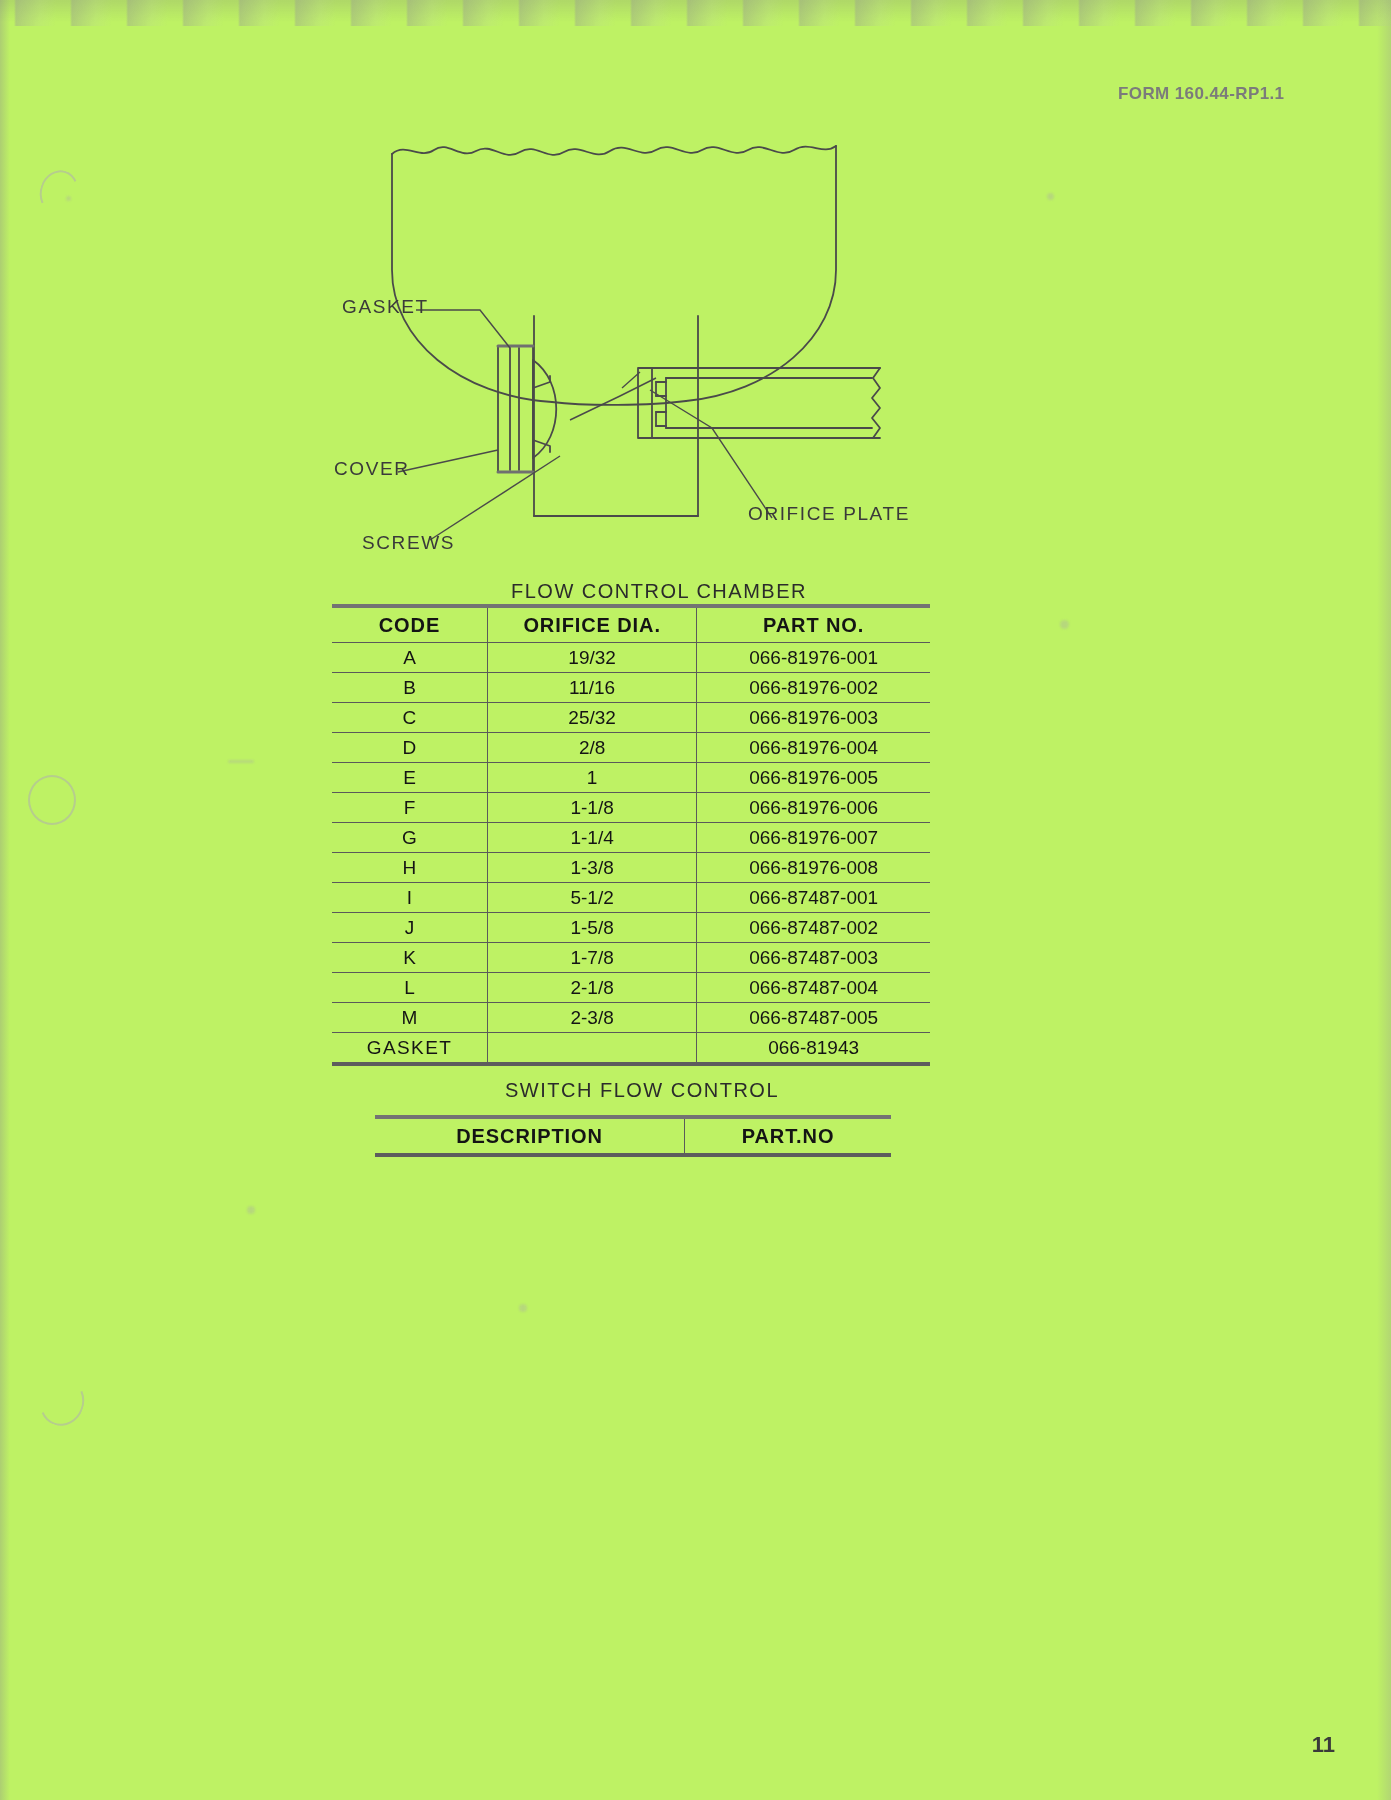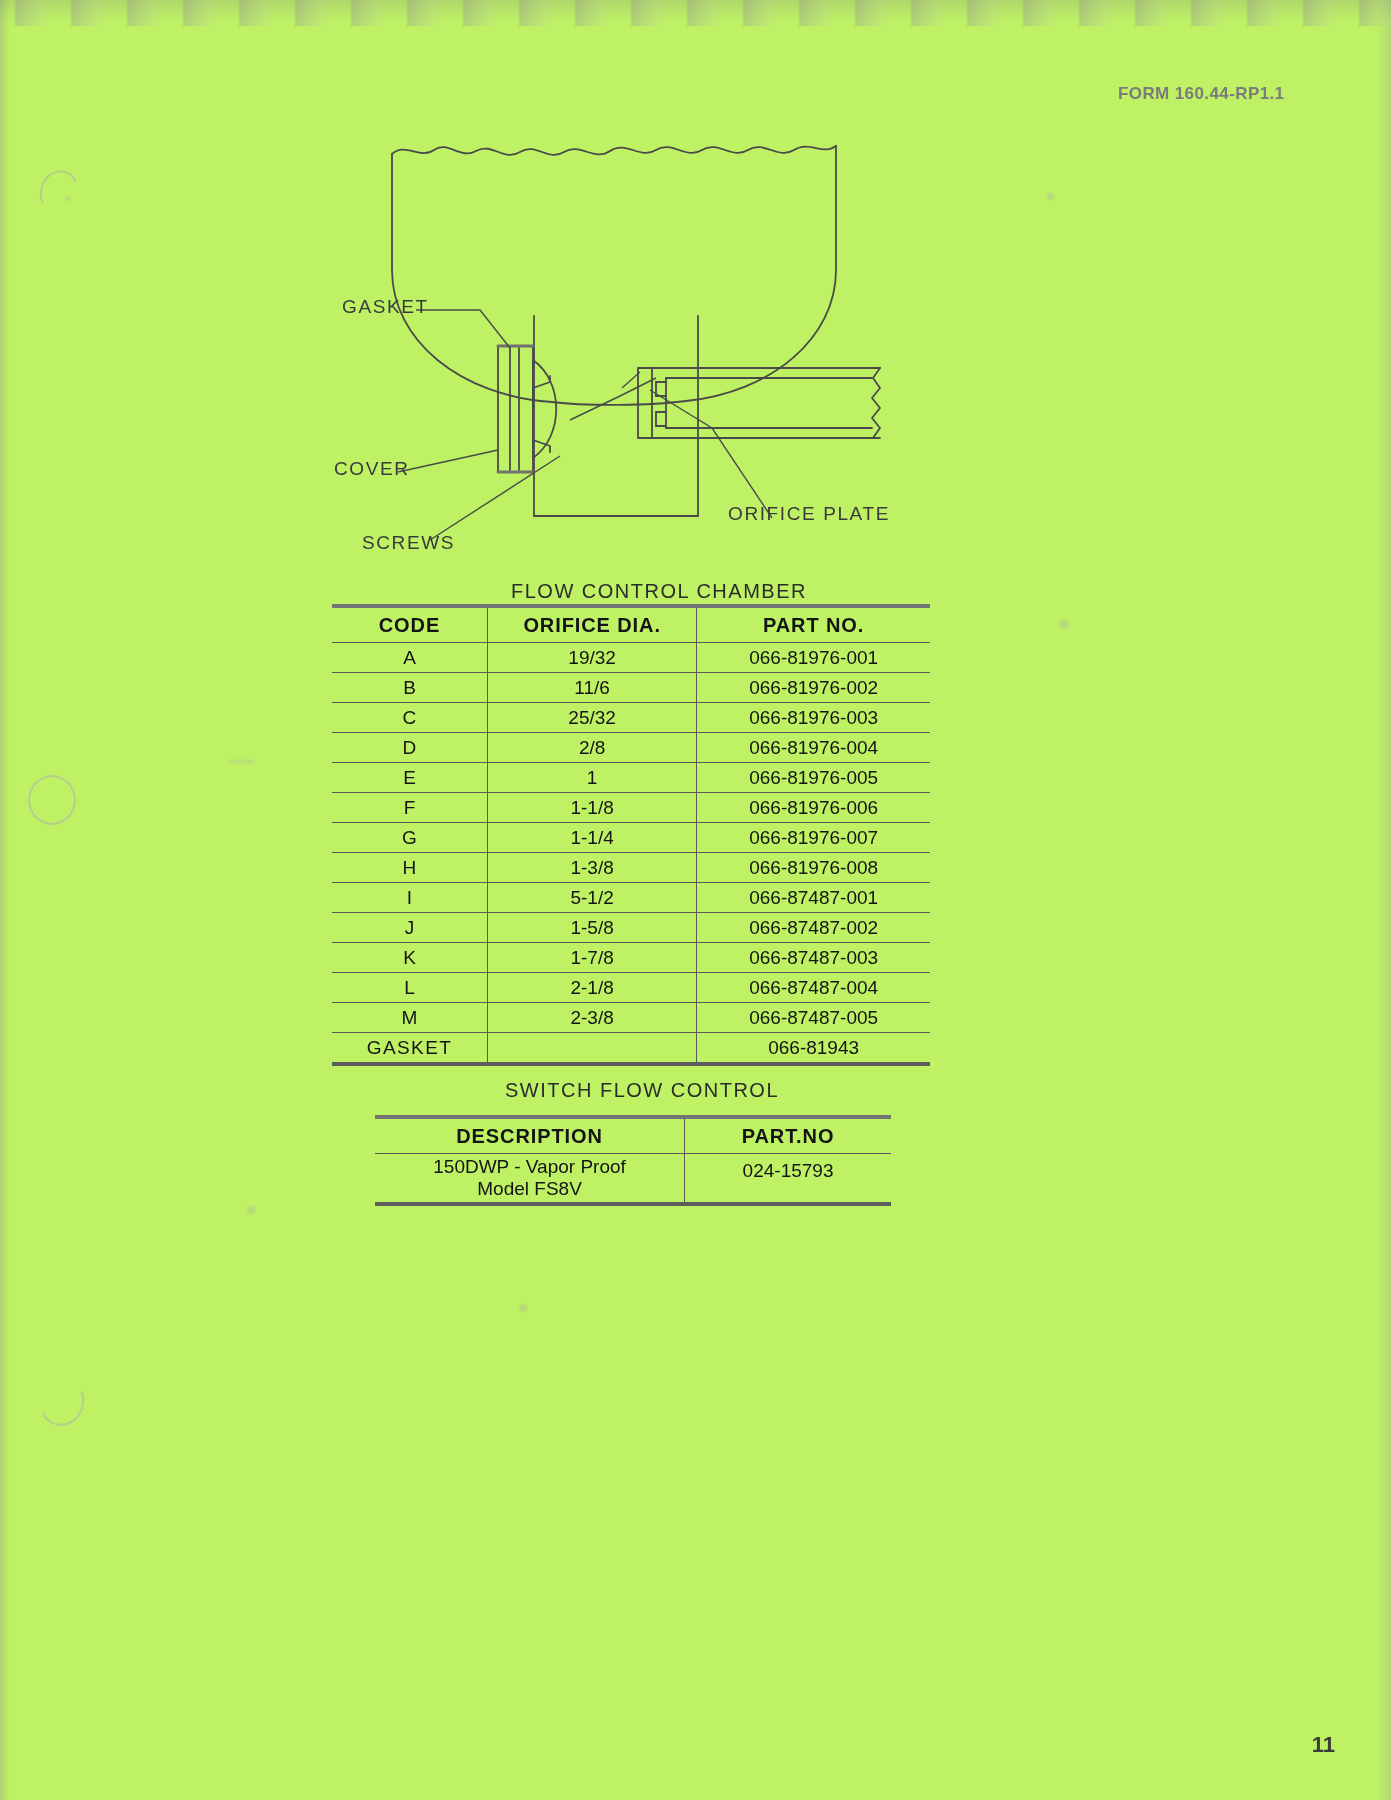--- a/index.html
+++ b/index.html
@@ -77,21 +77,21 @@
   .fig-label {
     position: absolute;
     font-size: 19px;
     letter-spacing: 1.6px;
     color: #3a3a3a;
     white-space: nowrap;
   }
   .lbl-gasket { left: 342px; top: 296px; }
   .lbl-cover  { left: 334px; top: 458px; }
   .lbl-screws { left: 362px; top: 532px; }
-  .lbl-orifice{ left: 728px; top: 503px; text-align: right; }
+  .lbl-orifice{ left: 748px; top: 503px; text-align: right; }
 
   .caption {
     position: absolute;
     font-size: 20px;
     letter-spacing: 1.5px;
     color: #2b2b2b;
     white-space: nowrap;
   }
   .cap-flow   { left: 511px; top: 566px; margin-top: 14px; }
   .cap-switch { left: 505px; top: 1079px; }
@@ -253,21 +253,21 @@
         </tr>
       </thead>
       <tbody>
         <tr>
           <td>A</td>
           <td>19/32</td>
           <td>066-81976-001</td>
         </tr>
         <tr>
           <td>B</td>
-          <td>11/6</td>
+          <td>11/16</td>
           <td>066-81976-002</td>
         </tr>
         <tr>
           <td>C</td>
           <td>25/32</td>
           <td>066-81976-003</td>
         </tr>
         <tr>
           <td>D</td>
           <td>2/8</td>
@@ -331,26 +331,19 @@
 
   <div class="tbl-wrap tbl-sw">
     <table class="doc">
       <thead>
         <tr>
           <th class="col-desc">DESCRIPTION</th>
           <th class="col-pno">PART.NO</th>
         </tr>
       </thead>
       <tbody>
-        <tr>
-          <td class="sw-cell sw-desc">
-            <div>150DWP - Vapor Proof</div>
-            <div>Model FS8V</div>
-          </td>
-          <td class="sw-cell" style="vertical-align:top; padding-top:6px;">024-15793</td>
-        </tr>
       </tbody>
     </table>
   </div>
 
   <div class="page-num">11</div>
 
 </div>
 
 </body></html>

